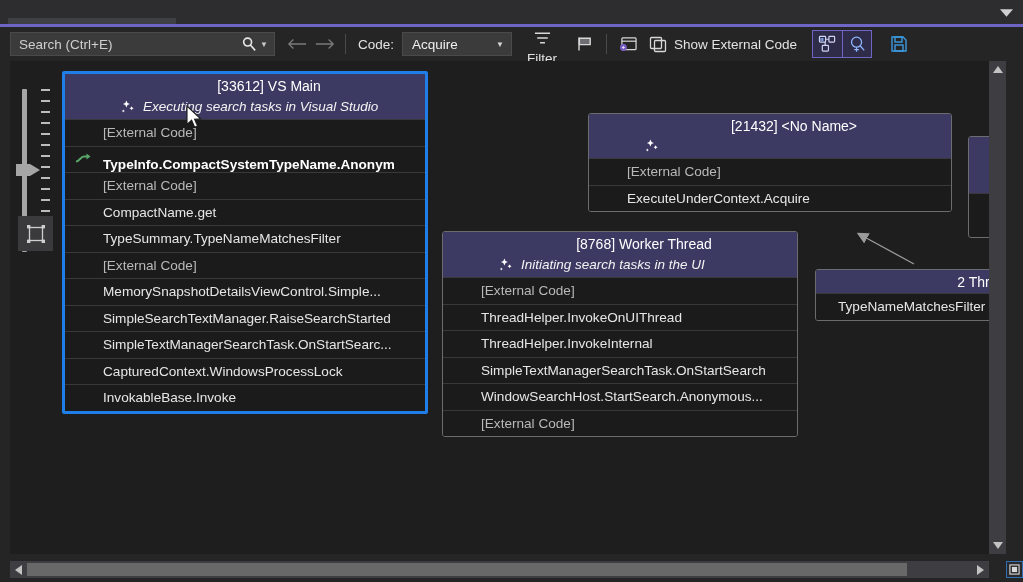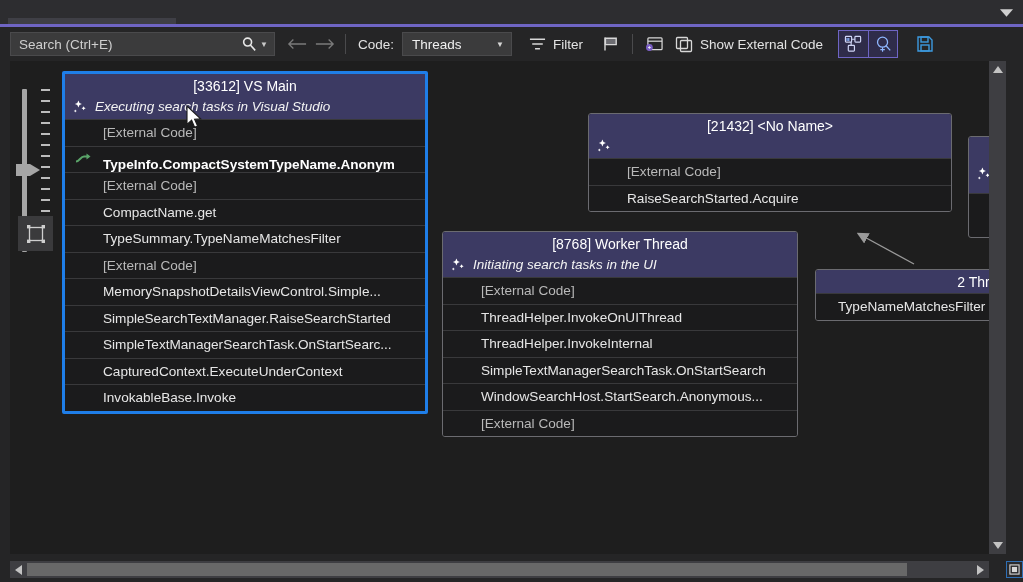--- a/index.html
+++ b/index.html
@@ -123,21 +123,21 @@
   .zoom-fit-btn svg { display: block; color: #cfcfcf; }
 
   
   .panel {
     position: absolute; background: #1b1b1c;
     border: 1px solid #6b6b70; border-radius: 3px; overflow: hidden;
   }
   .panel.selected {
     border: 3px solid #1f7ee8; border-radius: 2px; padding: 0;
   }
-  .panel-head { background: #3c3a63; }
+  .panel-head { background: #3c3a63; padding-left: 48px; }
   .panel-title {
     text-align: center; color: #ffffff; font-size: 14px;
     padding: 4px 8px 3px; white-space: nowrap; overflow: hidden;
   }
   .panel-sub {
     display: flex; align-items: center; gap: 7px;
     padding: 2px 8px 5px 8px; color: #f3f3f3; font-size: 13.5px;
     font-style: italic; white-space: nowrap; overflow: hidden;
   }
   .sub-icon { flex: 0 0 auto; width: 15px; height: 14px; color: #ffffff; }
@@ -249,25 +249,25 @@
     <div class="nav-arrow">
       <svg width="20" height="12" viewBox="0 0 22 12" fill="none" stroke="currentColor" stroke-width="1.4">
         <path d="M1 6h19M15 1l5 5-5 5"></path>
       </svg>
     </div>
 
     <div class="tb-sep"></div>
 
     <span class="tb-label">Code:</span>
     <div class="view-select">
-      <span>Threads</span>
+      <span>Acquire</span>
       <span class="cv">▼</span>
     </div>
 
-    <div class="tb-btn" style="margin-left:10px;">
+    <div class="tb-btn" style="margin-left:10px;flex-direction:column;">
       <span class="icon-box">
         <svg width="17" height="14" viewBox="0 0 18 14" fill="none" stroke="currentColor" stroke-width="1.7">
           <path d="M1 2h16M3.4 7h11.2M6.4 12h5.2"></path>
         </svg>
       </span>
       <span>Filter</span>
     </div>
 
     <div class="tb-btn" style="margin-left:8px;">
       <span class="icon-box">
@@ -417,21 +417,21 @@
         <div class="frame">
             <span>MemorySnapshotDetailsViewControl.Simple...</span>
           </div>
         <div class="frame">
             <span>SimpleSearchTextManager.RaiseSearchStarted</span>
           </div>
         <div class="frame">
             <span>SimpleTextManagerSearchTask.OnStartSearc...</span>
           </div>
         <div class="frame">
-            <span>CapturedContext.ExecuteUnderContext</span>
+            <span>CapturedContext.WindowsProcessLock</span>
           </div>
         <div class="frame">
             <span>InvokableBase.Invoke</span>
           </div>
       </div>
     </div>
 
     <div class="panel" style="left:442px; top:170px; width:356px;">
       <div class="panel-head">
         <div class="panel-title">[8768] Worker Thread</div>
@@ -479,21 +479,21 @@
               <path d="M2.3 9.4l.5 1.1 1.1.5-1.1.5-.5 1.1-.5-1.1-1.1-.5 1.1-.5z"></path>
             </svg>
           </span>
         </div>
       </div>
       <div class="frames">
         <div class="frame external">
             <span>[External Code]</span>
           </div>
         <div class="frame">
-            <span>RaiseSearchStarted.Acquire</span>
+            <span>ExecuteUnderContext.Acquire</span>
           </div>
       </div>
     </div>
 
     <div class="panel" style="left:815px; top:208px; width:220px;">
       <div class="panel-head">
         <div class="panel-title" style="text-align:right; padding-right:14px;">2 Threads</div>
       </div>
       <div class="frames">
         <div class="frame" style="padding-left:22px;">

